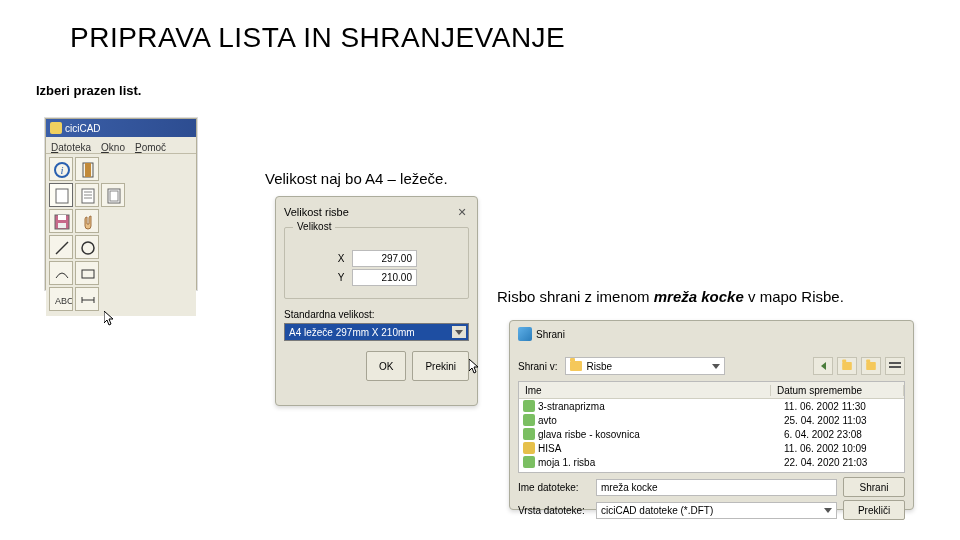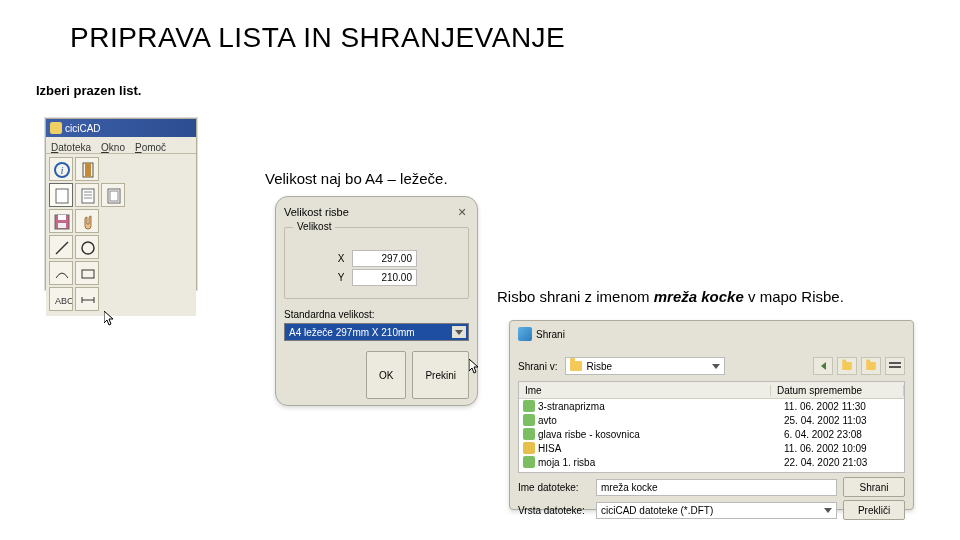--- a/index.html
+++ b/index.html
@@ -20,35 +20,35 @@
   .s1-menu span{position:relative;}
   .s1-menu u{text-decoration:underline;}
   .s1-toolarea{padding:3px;background:#eceade;}
   .s1-row{display:flex;gap:2px;margin-bottom:2px;}
   .tbtn{width:24px;height:24px;background:#f6f4ea;border:1px solid #b4b09a;box-sizing:border-box;position:relative;}
   .tbtn.sel{border:1px solid #6a6a6a;background:#fdfcf4;}
   .tbtn svg{position:absolute;left:2px;top:2px;}
   .cursor1{position:absolute;left:58px;top:192px;width:12px;height:16px;}
 
   
-  .shot2{position:absolute;left:275px;top:196px;width:203px;height:210px;background:#e4e2d6;border:1px solid #acac9c;border-radius:13px;box-shadow:0 2px 4px rgba(0,0,0,.15);padding:6px 8px 8px 8px;box-sizing:border-box;}
+  .shot2{position:absolute;left:275px;top:196px;width:203px;height:210px;background:#e4e2d6;border:1px solid #acac9c;border-radius:4px;box-shadow:0 2px 4px rgba(0,0,0,.15);padding:6px 8px 8px 8px;box-sizing:border-box;}
   .s2-head{display:flex;justify-content:space-between;align-items:center;height:18px;}
   .s2-htxt{font-size:11px;}
   .s2-close{width:14px;height:14px;display:flex;align-items:center;justify-content:center;font-size:11px;color:#555;}
   .s2-group{border:1px solid #bfbdae;border-radius:2px;margin-top:6px;padding:20px 10px 10px 10px;position:relative;background:#e4e2d6;}
   .s2-glabel{position:absolute;left:8px;top:-7px;background:#e4e2d6;padding:0 4px;font-size:10px;}
   .s2-line{display:flex;align-items:center;justify-content:center;gap:6px;margin:2px 0;}
   .s2-dim{font-size:10px;width:10px;text-align:center;}
   .s2-val{font-size:10px;width:55px;height:15px;line-height:15px;background:#fff;border:1px solid #bbb;padding:0 4px;text-align:right;}
   .s2-std{margin-top:10px;}
   .s2-stdlabel{font-size:10px;}
   .s2-sel{margin-top:3px;height:16px;background:#1e4ea2;color:#fff;font-size:10px;display:flex;align-items:center;justify-content:space-between;padding:0 2px 0 4px;border:1px solid #7a7a7a;}
   .s2-seldrop{width:14px;height:12px;background:#e4e2d6;display:inline-flex;align-items:center;justify-content:center;color:#333;}
   .s2-btns{display:flex;justify-content:flex-end;gap:6px;margin-top:10px;}
-  .s2-btn{font-size:10px;height:20px;padding:13px 12px;background:#eceade;border:1px solid #a6a494;border-radius:2px;display:flex;align-items:center;}
+  .s2-btn{font-size:10px;height:20px;padding:4px 12px;background:#eceade;border:1px solid #a6a494;border-radius:2px;display:flex;align-items:center;}
   .cursor2{position:absolute;right:-4px;bottom:30px;width:12px;height:16px;}
 
   
   .shot3{position:absolute;left:509px;top:320px;width:405px;height:190px;background:#e4e2d6;border:1px solid #acac9c;border-radius:4px;box-shadow:0 2px 4px rgba(0,0,0,.15);padding:6px 8px 8px 8px;box-sizing:border-box;font-size:10px;}
   .s3-head{display:flex;align-items:center;gap:4px;}
   .s3-hicon{width:14px;height:14px;background:linear-gradient(135deg,#5fb0e8,#2a7dbb);border-radius:2px;}
   .s3-row1{display:flex;align-items:center;gap:8px;margin-top:16px;}
   .s3-pathsel{flex:0 0 150px;height:16px;background:#fff;border:1px solid #bbb;display:flex;align-items:center;padding:0 4px;gap:4px;}
   .fldr{width:12px;height:10px;background:#f5c85a;border-radius:1px;display:inline-block;position:relative;}
   .fldr::before{content:"";position:absolute;left:0;top:-3px;width:5px;height:3px;background:#f5c85a;border-radius:1px 1px 0 0;}

